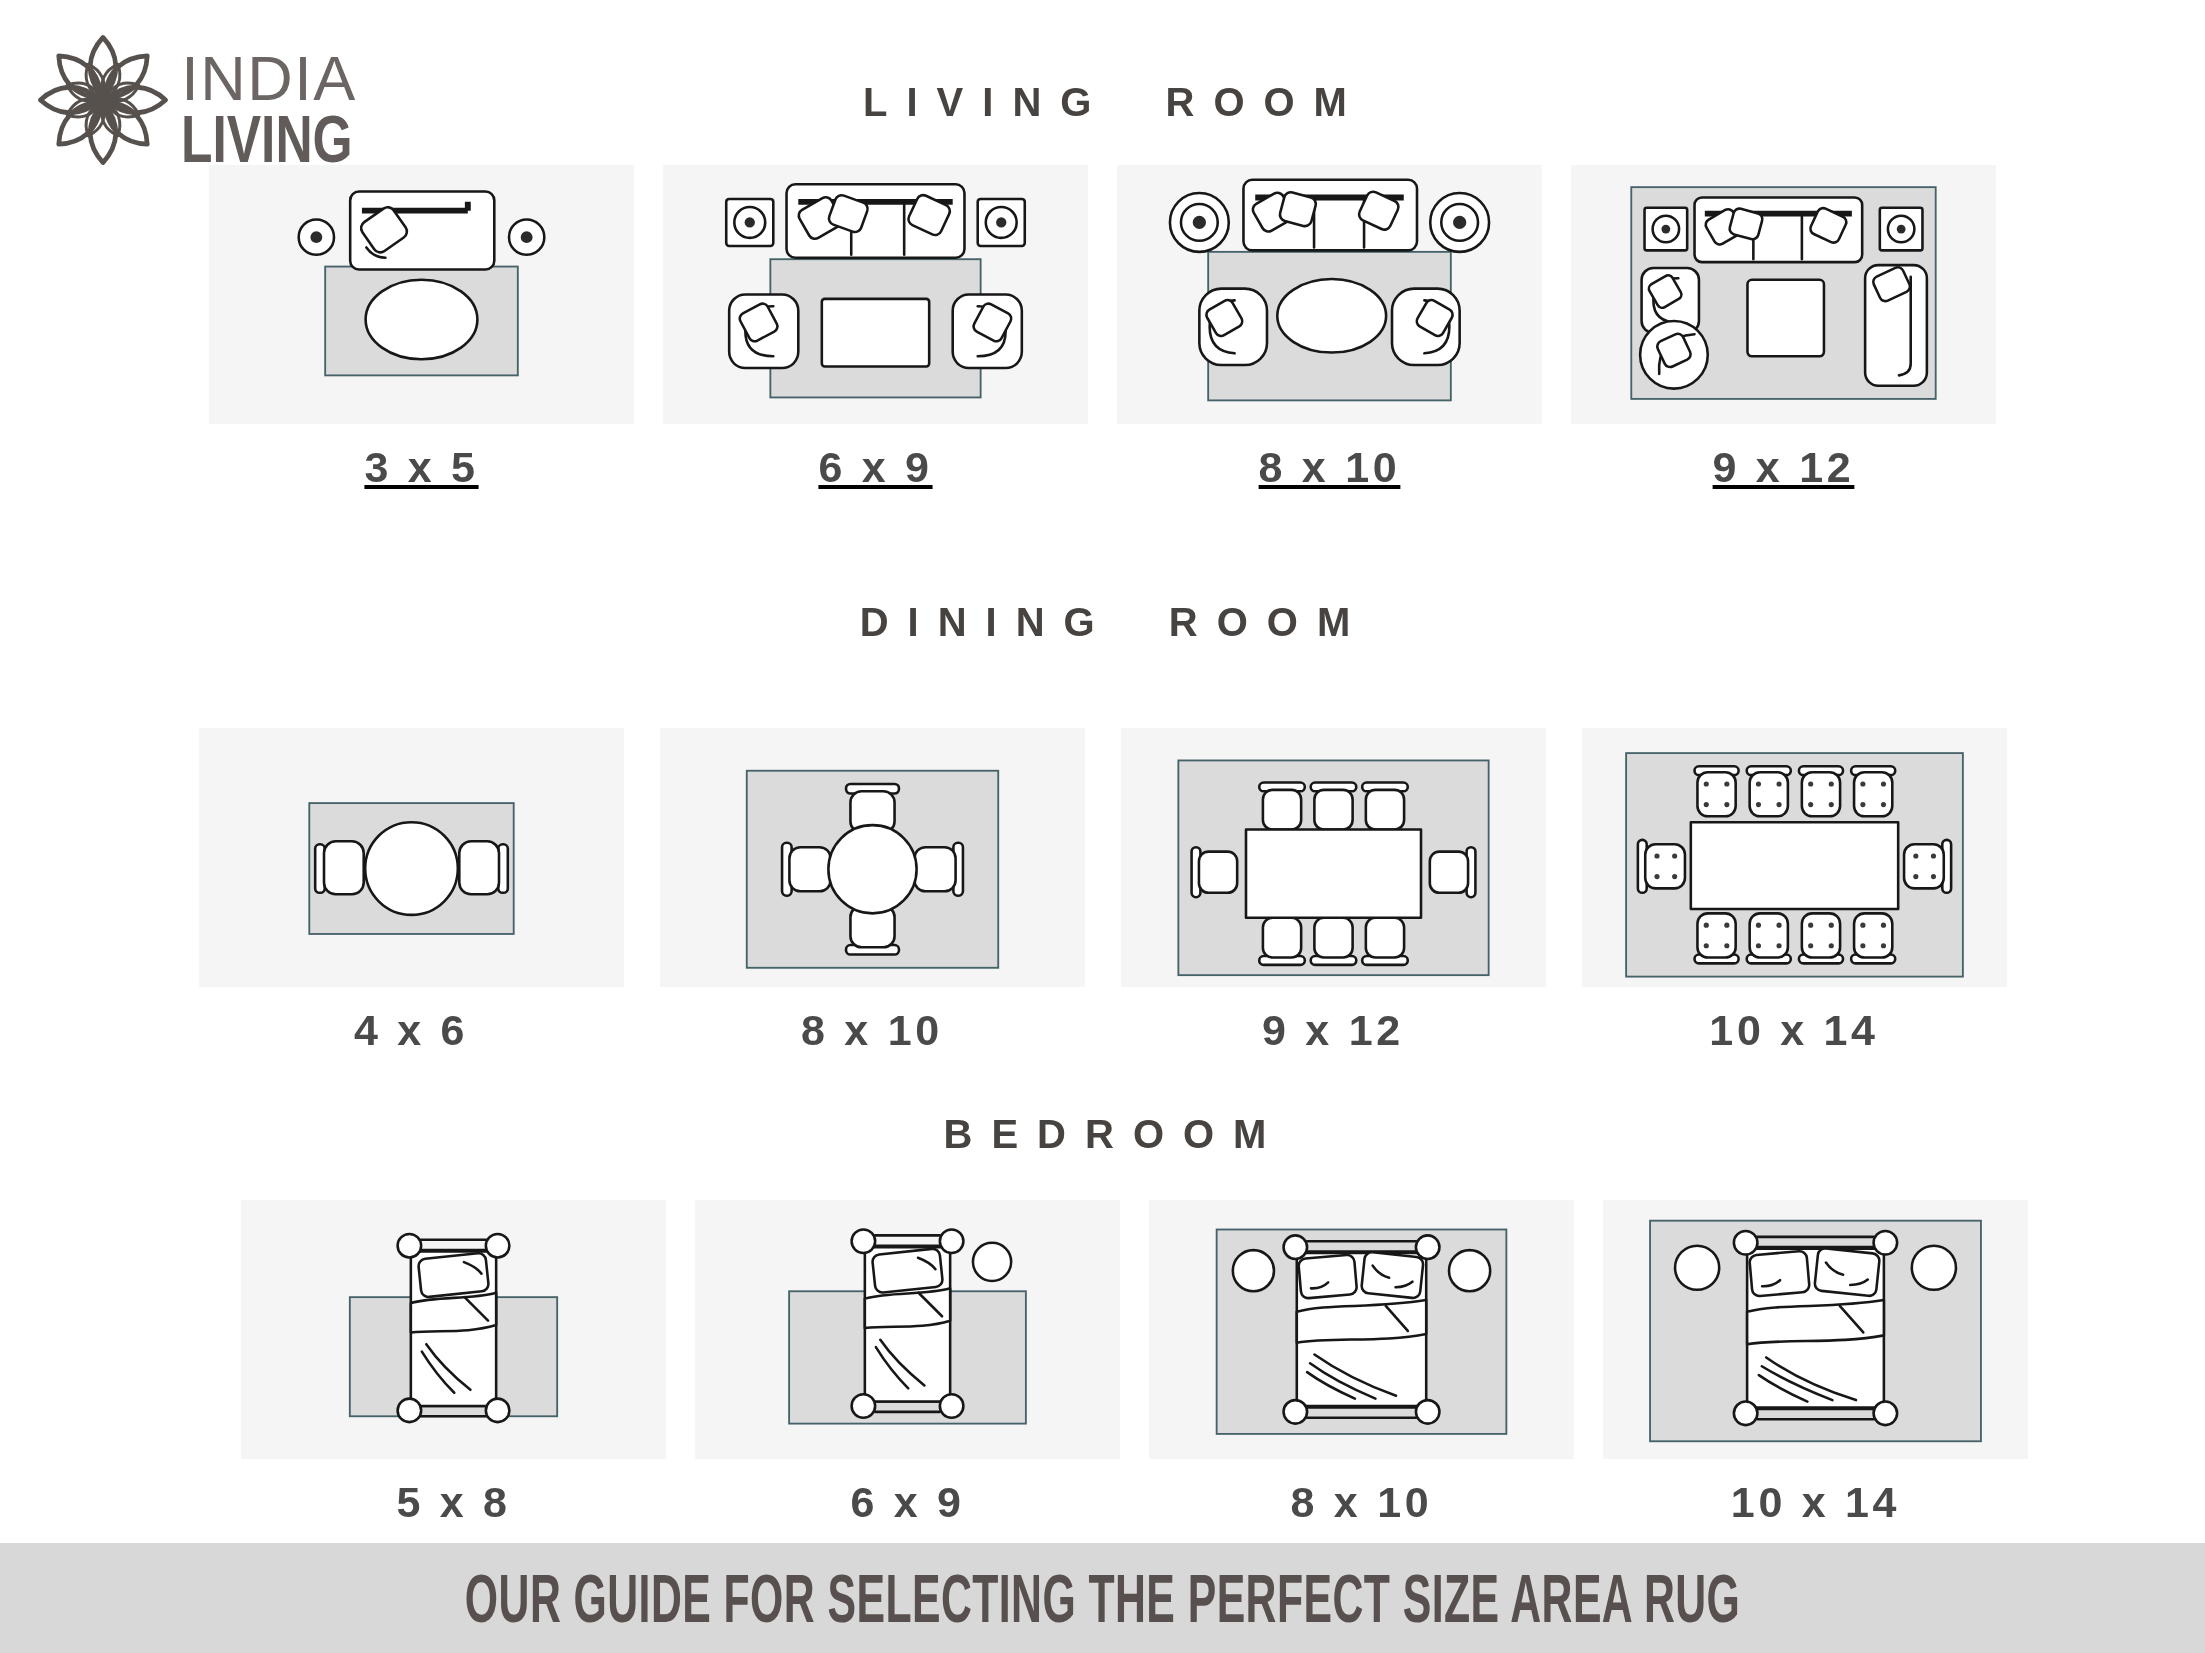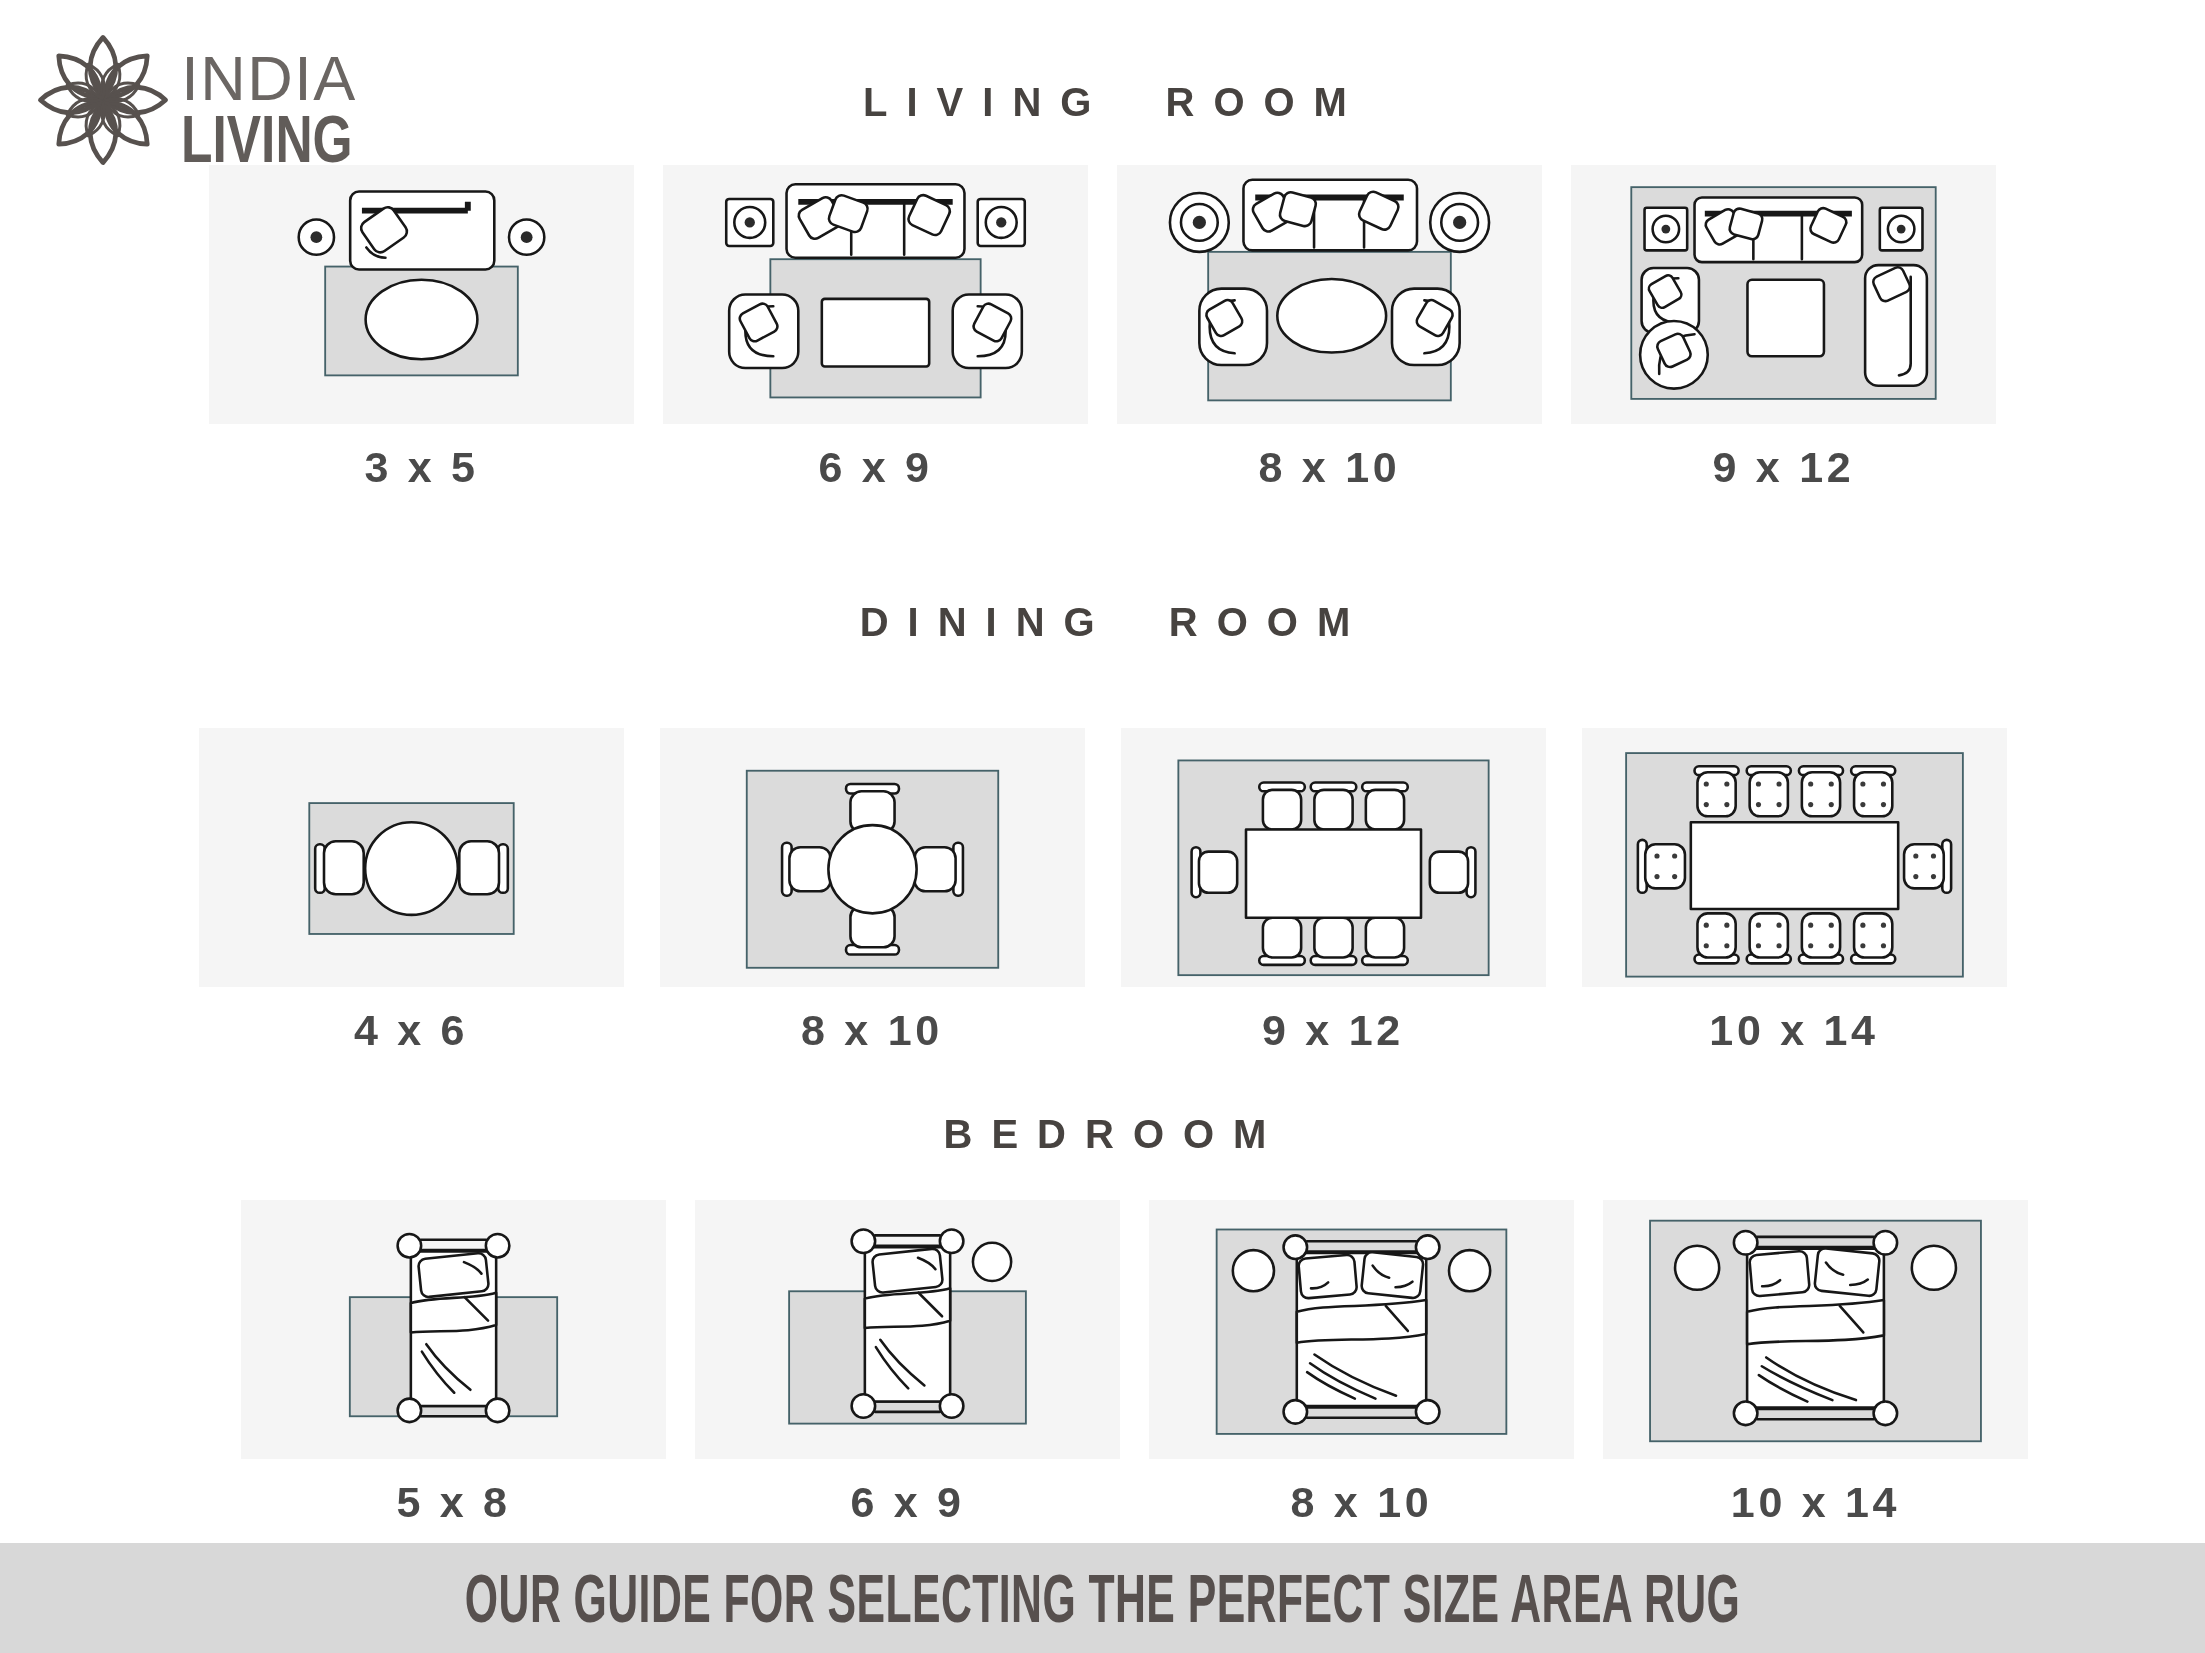--- a/index.html
+++ b/index.html
@@ -37,21 +37,21 @@
   
   .banner{
     position:absolute;left:0;bottom:0;width:100%;height:111px;background:#d8d8d8;
     display:flex;align-items:center;justify-content:center;
   }
   .banner-text{
     font-size:69px;font-weight:700;color:#57504e;white-space:nowrap;
     transform:scaleX(.62);transform-origin:center;letter-spacing:0.7px;
   }
   
-  #title-living{top:68px;}   #row-living{top:165px;}
+  #title-living{top:68px;}   #row-living{top:165px;text-decoration:underline;}
   #title-dining{top:588px;}  #row-dining{top:728px;gap:36px;}
   #title-bed{top:1100px;}    #row-bed{top:1200px;margin-left:32px;}
 </style>
 </head>
 <body>
 
 <div>
 
   <header class="logo">
     <svg class="flower" viewBox="-100 -100 200 200">

